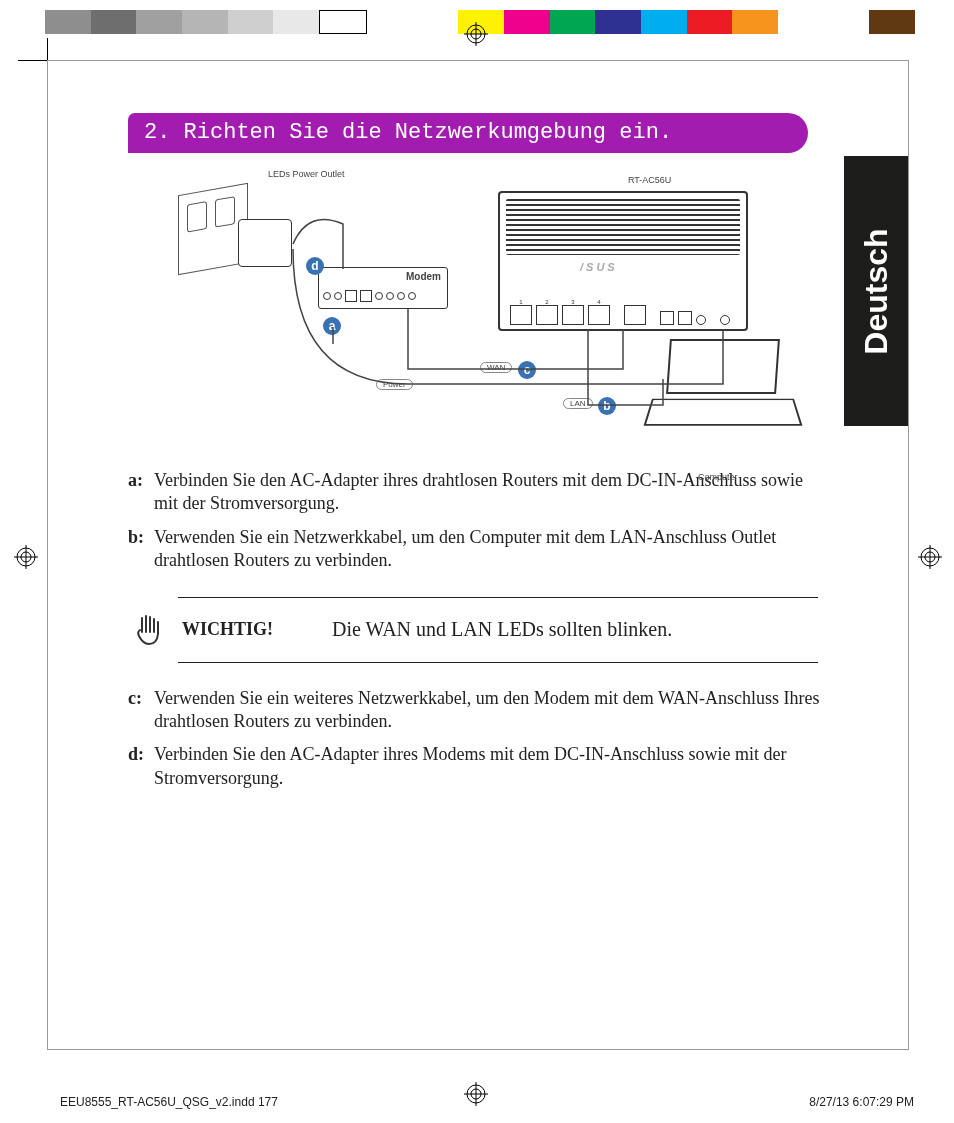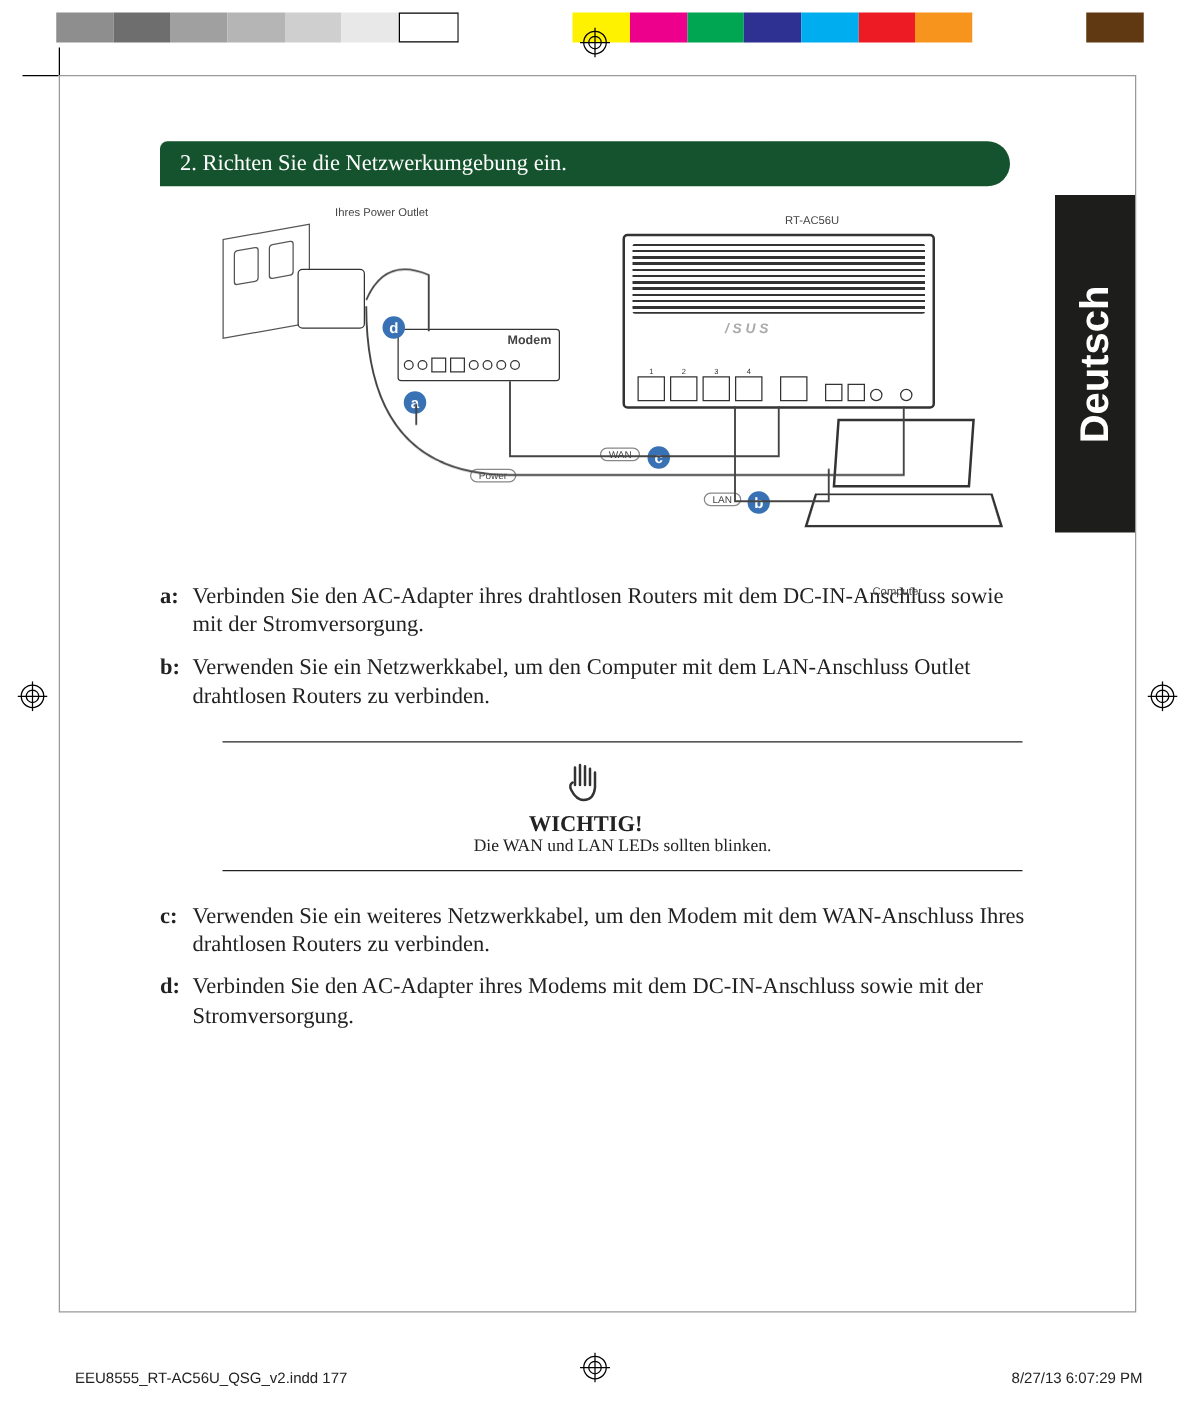--- a/index.html
+++ b/index.html
@@ -42,24 +42,24 @@
     background: #fff;
   }
   .content {
     position: absolute;
     left: 80px; top: 52px;
     width: 700px;
   }
 
   
   .headingbar {
-    background: #14532d;
+    background: #a21caf;
     color: #fff;
-    font-family: Liberation Serif, serif;
-    font-size: 18px;
+    font-family: Liberation Mono, monospace;
+    font-size: 22px;
     font-weight: 400;
     padding: 7px 16px 8px 16px;
     border-radius: 8px 24px 24px 0;
     width: 680px;
   }
 
   
   .langtab {
     position: absolute;
     right: 0; top: 95px;
@@ -178,25 +178,24 @@
   .instr .row { display:flex; margin-bottom:10px; }
   .instr .key { font-weight:bold; width:26px; flex-shrink:0; }
   .instr .val { flex:1; }
 
   
   .important {
     display:flex; align-items:center;
     border-top:1px solid #222; border-bottom:1px solid #222;
     margin:24px 0 24px 50px; padding:10px 0;
     width:640px;
-    flex-direction:column;
   }
   .important .icon { width:40px; flex-shrink:0; margin-right:14px; margin-left:-50px;}
   .important .label { font-weight:bold; font-size:18px; width:150px; }
-  .important .text { font-size:14px; }
+  .important .text { font-size:20px; }
 
   .pagefoot {
     position:absolute; bottom:30px; left:80px; right:40px;
     border-top:1px solid #222;
     text-align:right; padding-top:6px; font-size:18px;
   }
 
   .printfoot {
     position:absolute; bottom:14px; left:60px; right:40px;
     font-family: Arial, sans-serif; font-size:12px; color:#222;
@@ -266,21 +265,21 @@
 <div class="page">
 
   <div class="langtab">
     <span>Deutsch</span>
   </div>
 
   <div class="content">
     <div class="headingbar">2.  Richten Sie die Netzwerkumgebung ein.</div>
 
     <div class="diagram">
-      <div class="lbl" style="left:100px; top:0;">Ihres Power Outlet</div>
+      <div class="lbl" style="left:100px; top:0;">LEDs Power Outlet</div>
       <div class="lbl" style="left:460px; top:6px;">RT-AC56U</div>
 
       <div class="outlet">
         <div class="sock" style="left:8px; top:10px;"></div>
         <div class="sock" style="left:36px; top:10px;"></div>
       </div>
       <div class="adapter"></div>
 
       <div class="modem">
         <div class="txt">Modem</div>

